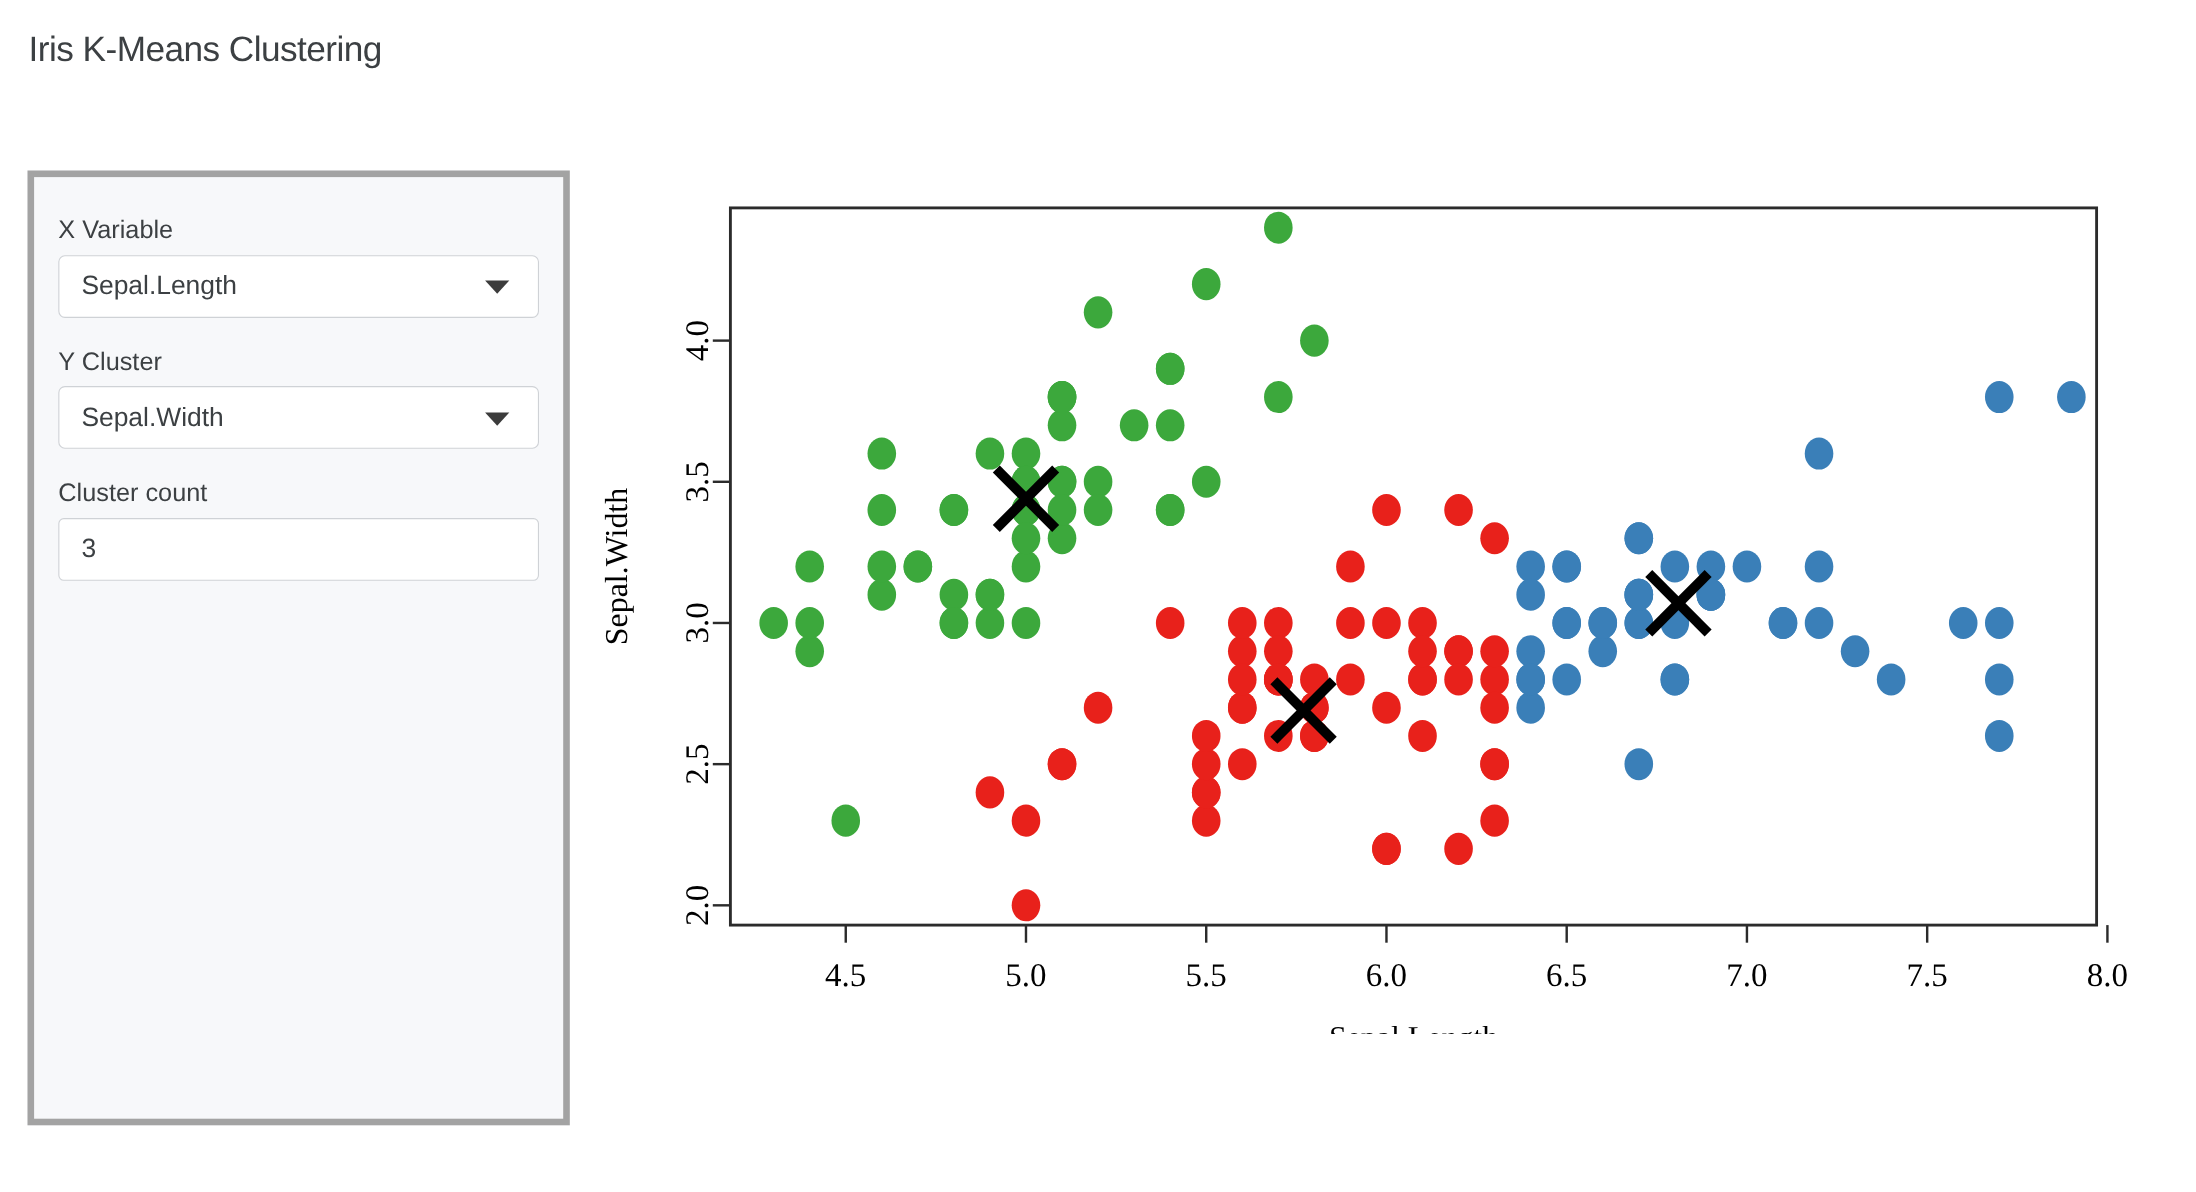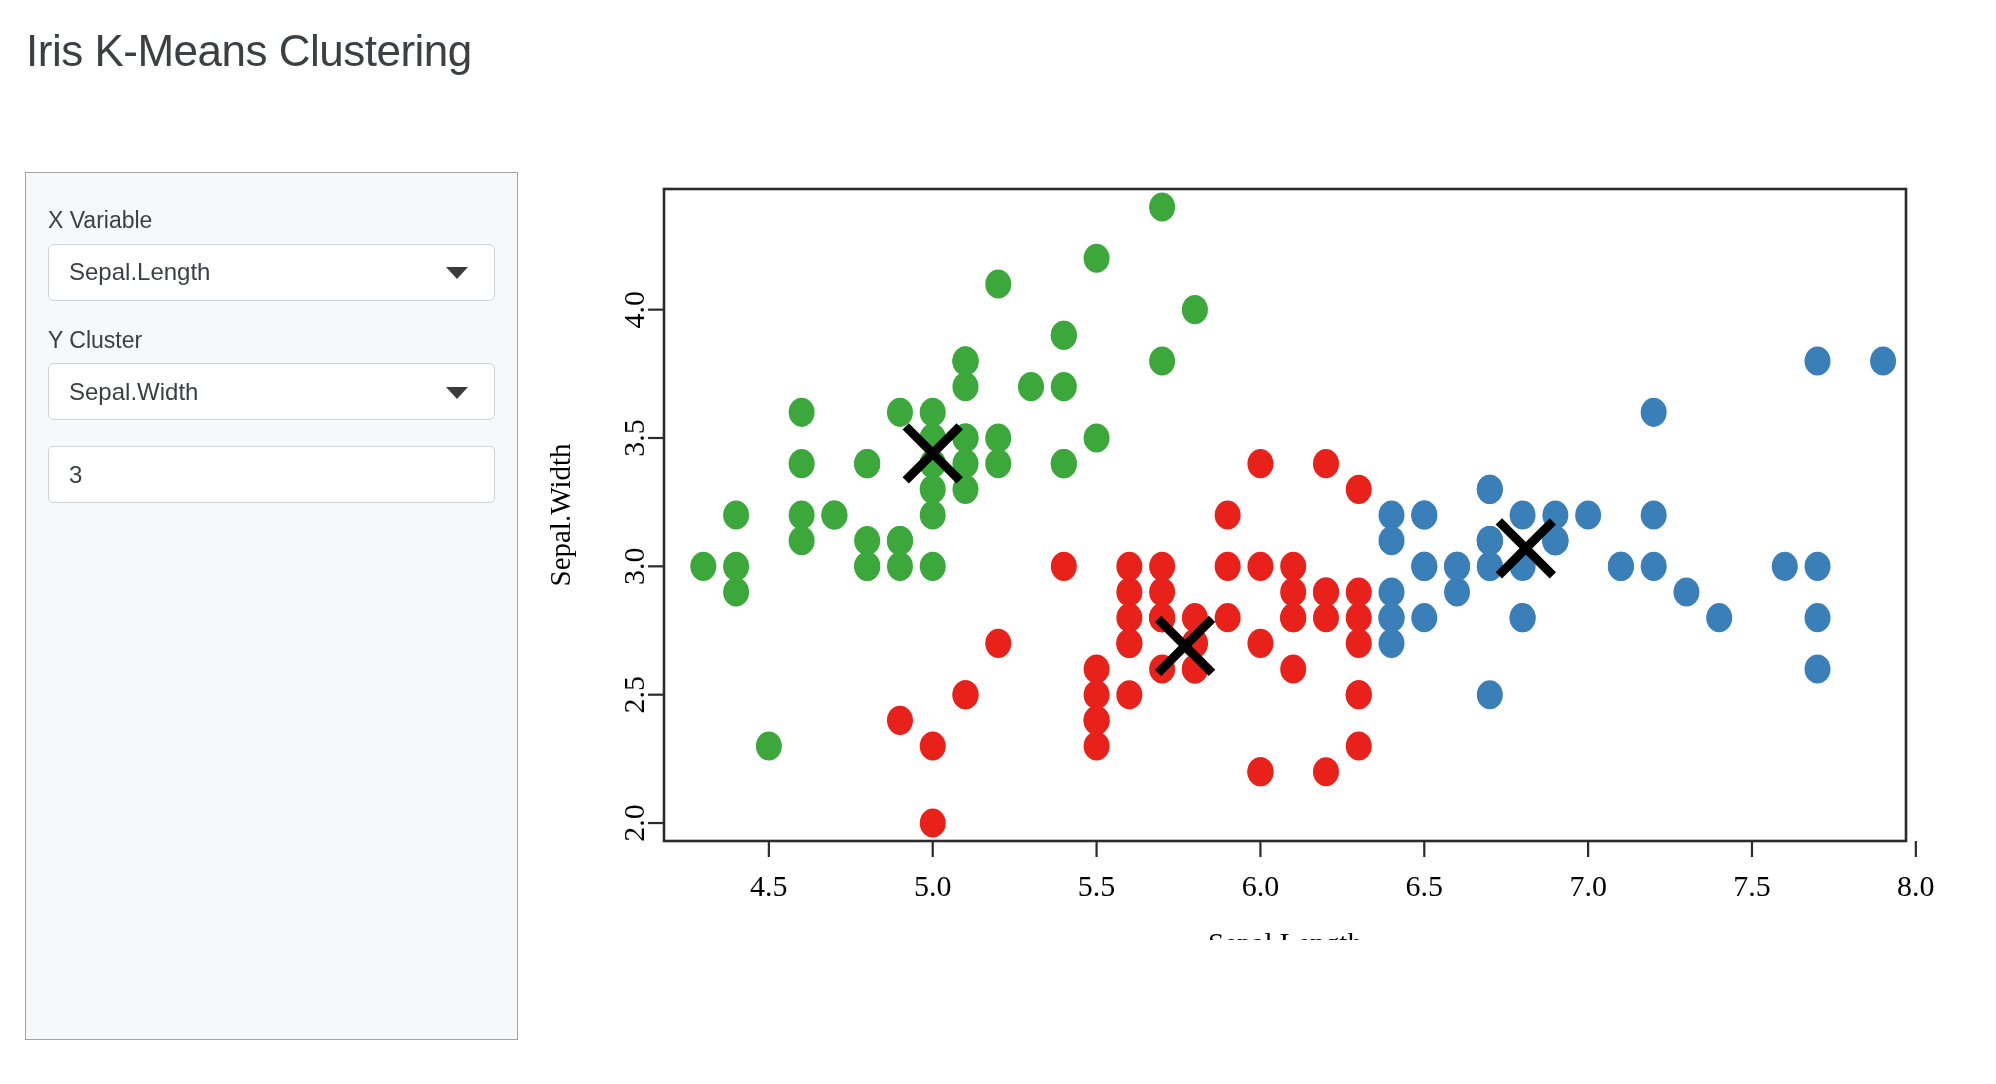--- a/index.html
+++ b/index.html
@@ -15,39 +15,38 @@
     color: #3c4043;
     overflow: hidden;
     position: relative;
   }
 
   
   .page-title {
     position: absolute;
     left: 26px;
     top: 26px;
-    font-size: 44px;
+    font-size: 32px;
     font-weight: 400;
     letter-spacing: -0.5px;
     color: #3c4043;
     white-space: nowrap;
   }
 
   
   .sidebar {
     position: absolute;
     left: 25px;
     top: 155px;
     width: 493px;
     height: 868px;
     background: #f7f8fa;
-    border: 1px solid #a3a3a3;
+    border: 6px solid #a3a3a3;
     box-sizing: border-box;
     padding: 34px 22px 0 22px;
-    margin-top: 17px;
   }
   .control-group { margin-bottom: 26px; }
   .control-label {
     font-size: 23px;
     color: #3c4043;
     margin-bottom: 9px;
     line-height: 1.2;
   }
   .select-box {
     position: relative;
@@ -114,20 +113,21 @@
 
   <div class="control-group">
     <div class="control-label">Y Cluster</div>
     <div class="select-box">
       <span>Sepal.Width</span>
       <span class="select-caret"></span>
     </div>
   </div>
 
   <div class="control-group">
+    <div class="control-label">Cluster count</div>
     <div class="text-input">
       <span>3</span>
     </div>
   </div>
 
 </div>
 
 <div class="plot-area">
   <svg class="plot-svg" id="plot-svg" width="1420" height="790">
       <rect x="124" y="39" width="1242" height="652" fill="none" stroke="#2b2b2b" stroke-width="2.6"></rect>

